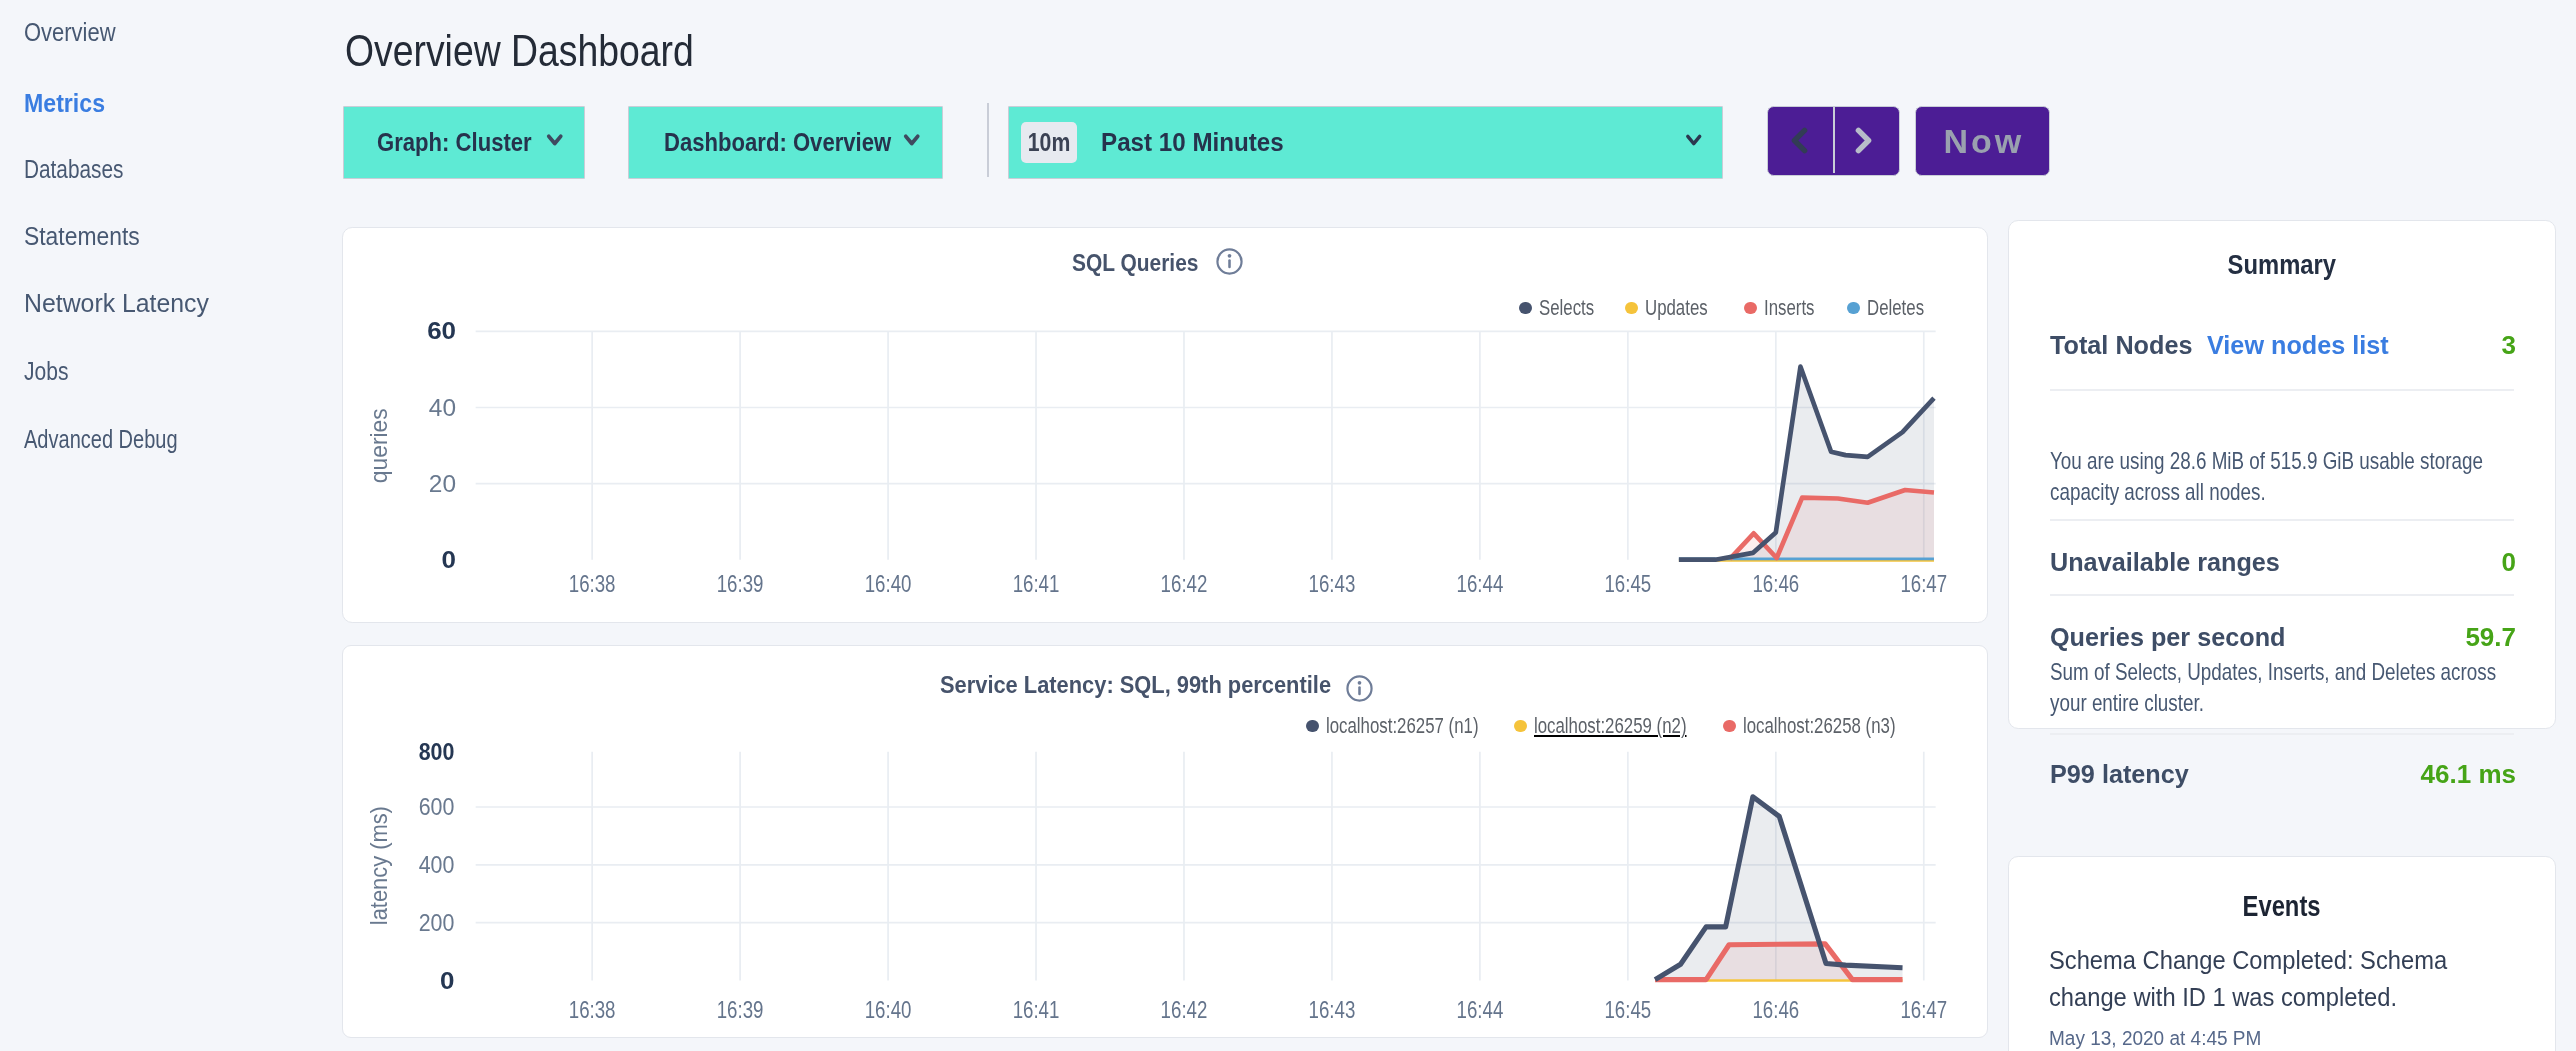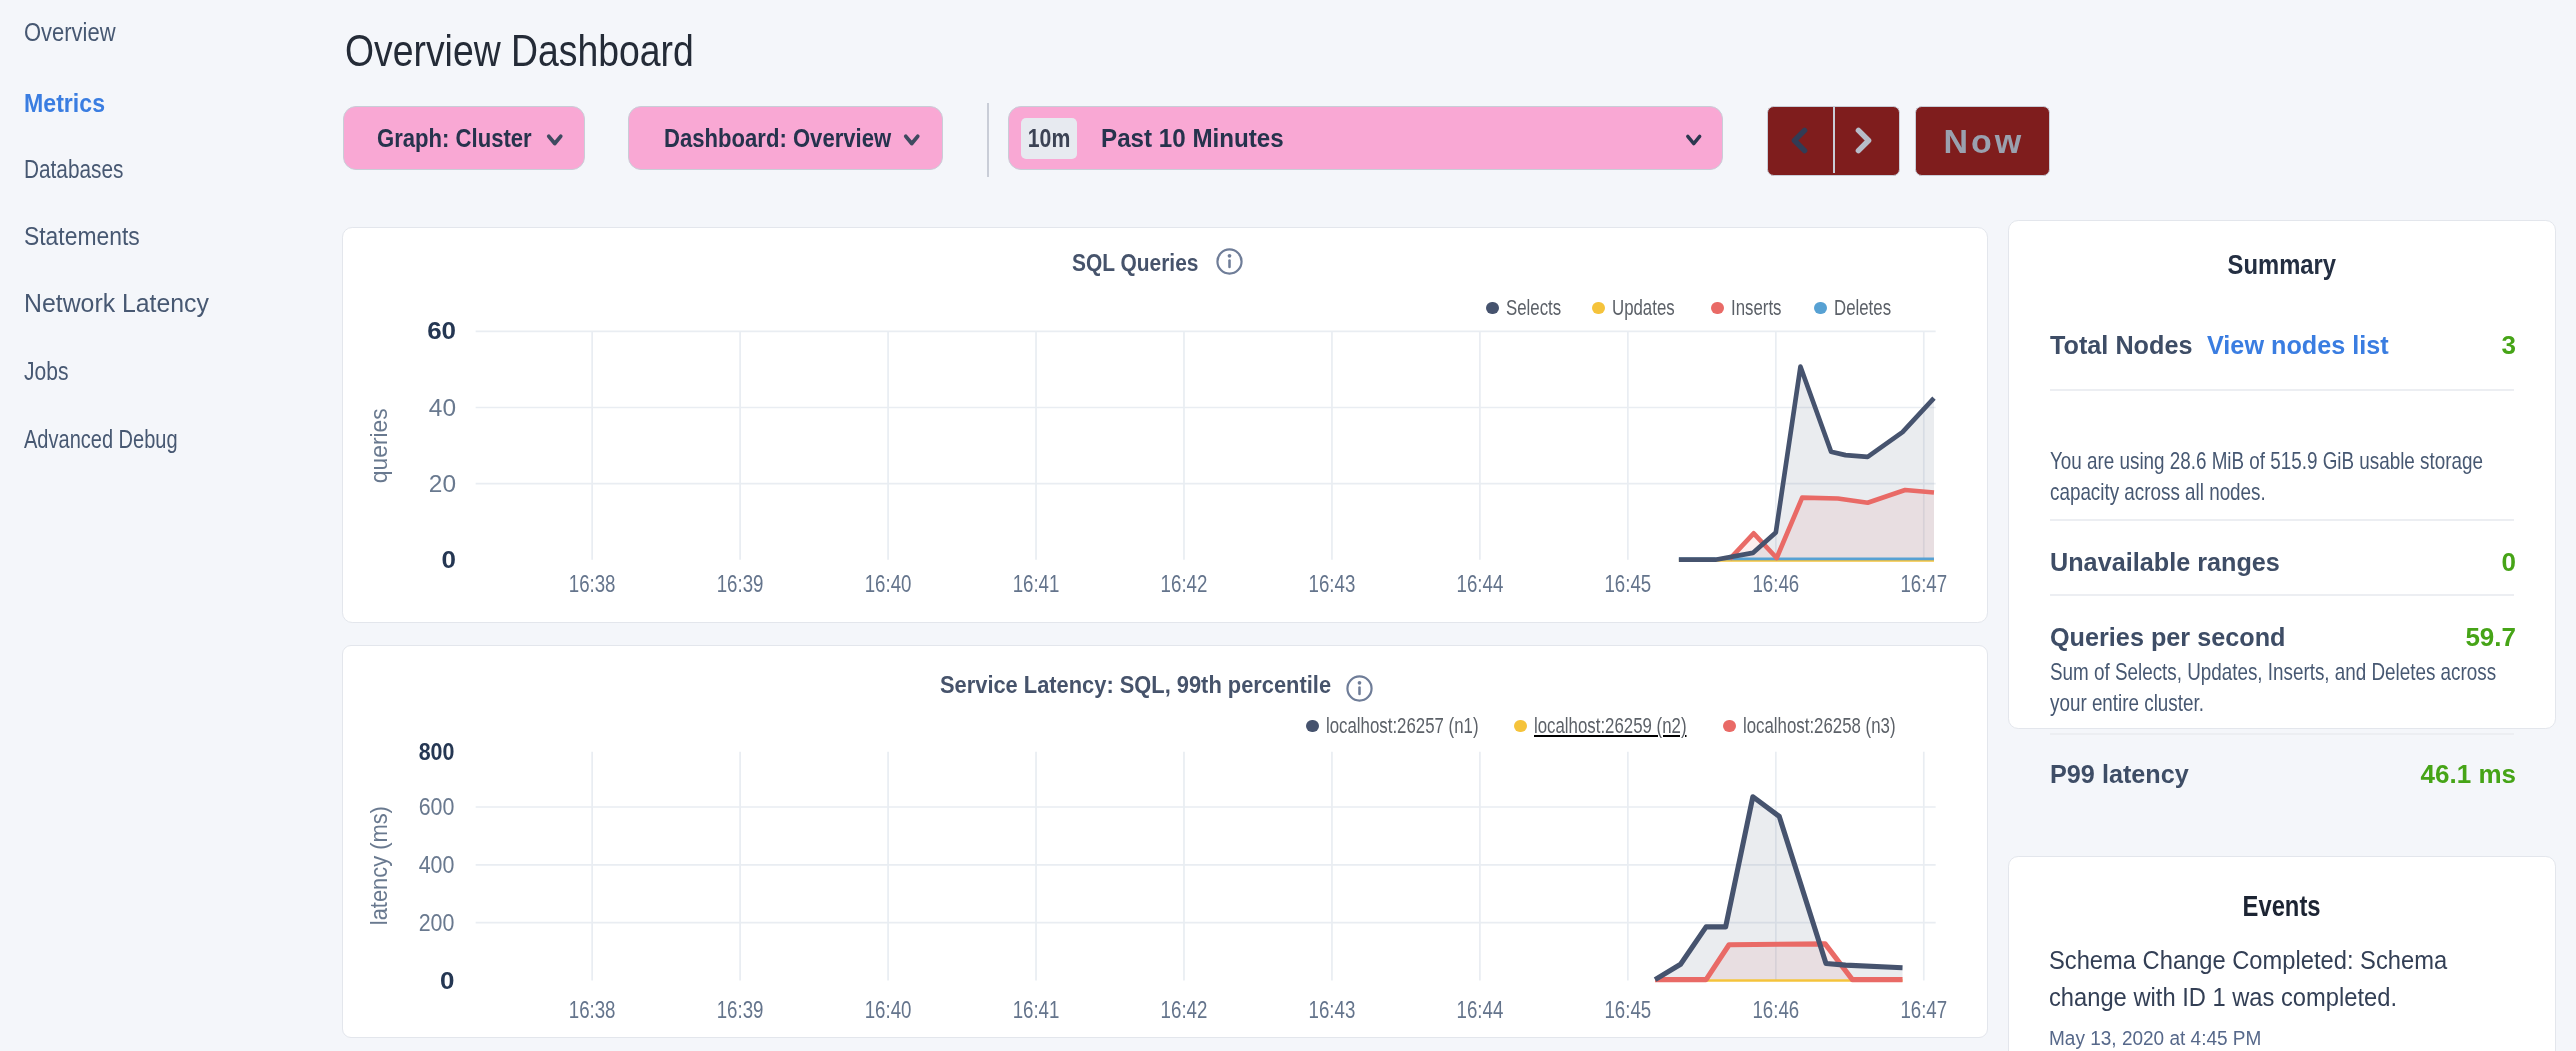--- a/index.html
+++ b/index.html
@@ -7,26 +7,26 @@
   body {
     font-family:"Liberation Sans", sans-serif;
     background:#f4f6fa;
     position:relative;
     overflow:hidden;
   }
   .abs { position:absolute; }
   .nav a { position:absolute; left:24px; font-size:26px; color:#475872; text-decoration:none; white-space:nowrap; display:inline-block; transform-origin:0 50%; }
   .nav a.active { color:#3a7de1; font-weight:bold; }
   .pagetitle { position:absolute; left:345px; top:25px; font-size:45px; color:#242b37; white-space:nowrap; display:inline-block; transform:scaleX(0.83); transform-origin:0 0; }
-  .selbox { position:absolute; top:106px; height:64px; background:#f9a8d4; border:1.7px solid #c9cdd7; border-radius:13px; display:flex; align-items:center; }
+  .selbox { position:absolute; top:106px; height:73px; background:#5eead4; border:1.7px solid #c9cdd7; border-radius:1px; display:flex; align-items:center; }
   .selbox .lbl { font-weight:bold; font-size:26px; color:#26334d; white-space:nowrap; display:inline-block; transform:scaleX(0.85); transform-origin:0 50%; }
   .chev { width:25.5px; height:25.5px; }
   .vdiv { position:absolute; left:987px; top:103px; width:1.7px; height:74px; background:#c9cdd7; }
   .badge { background:#e7eaf0; border-radius:5.1px; height:41px; width:56px; display:flex; align-items:center; justify-content:center; font-weight:bold; font-size:25px; color:#3b4254; }
-  .navbtn { position:absolute; top:106px; height:70px; background:#7f1d1d; border:1.7px solid #c9cdd7; border-radius:6.8px; }
+  .navbtn { position:absolute; top:106px; height:70px; background:#4c1d95; border:1.7px solid #c9cdd7; border-radius:6.8px; }
   .card { position:absolute; background:#fff; border:1.7px solid #e3e6ec; border-radius:10.2px; }
   .ctitle { position:absolute; font-weight:bold; font-size:23px; line-height:26px; color:#46536b; display:inline-block; transform-origin:0 50%; white-space:nowrap; }
   .iicon { position:absolute; width:35px; height:35px; }
   .legend { position:absolute; display:flex; align-items:center; }
   .legend .item { position:absolute; display:flex; align-items:center; }
   .legend .dot { width:12.8px; height:12.8px; border-radius:50%; margin-right:6.8px; }
   .legend .lt { font-size:22px; color:#5c6168; display:inline-block; transform:scaleX(0.765); transform-origin:0 50%; white-space:nowrap; }
   .srow-label { font-weight:bold; font-size:26px; color:#3e4d66; display:inline-block; transform:scaleX(0.97); transform-origin:0 50%; white-space:nowrap; }
   .srow-num { font-weight:bold; font-size:26px; color:#46a417; }
   .sdesc { font-size:24px; color:#475872; line-height:31px; display:inline-block; transform:scaleX(0.785); transform-origin:0 0; white-space:nowrap; }
@@ -75,21 +75,21 @@
       <path d="M22 4 L10 16 L22 28" fill="none" stroke="#323c55" stroke-width="6.5" stroke-linecap="round" stroke-linejoin="round"></path>
     </svg>
   <svg class="abs" style="left:82px; top:20.4px; width:27px; height:27px;" viewBox="0 0 32 32">
       <path d="M10 4 L22 16 L10 28" fill="none" stroke="#b7bdc9" stroke-width="6.5" stroke-linecap="round" stroke-linejoin="round"></path>
     </svg>
 </div>
 <div class="navbtn" style="left:1915px; width:135px; display:flex; align-items:center; justify-content:center;">
   <span style="font-weight:bold; font-size:34px; color:#9aa1af; letter-spacing:3px; display:inline-block; margin-right:-2.6px;">Now</span>
 </div>
 
-<div class="card" id="card1" style="left:342px; top:227px; width:1646px; height:396px;">
+<div class="card" id="card1" style="left:342px; top:227px; width:1646px; height:396px;padding-left:33px;">
   <span class="ctitle" style="left:729px; top:22px; transform:scaleX(0.91);">SQL Queries</span>
   <svg class="iicon" style="left:873px; top:19.6px; width:27px; height:27px;" viewBox="0 0 32 32">
       <circle cx="16" cy="16" r="14.3" fill="none" stroke="#6f7d98" stroke-width="2.6"></circle>
       <rect x="14.5" y="13.2" width="3" height="10.8" rx="1.5" fill="#6f7d98"></rect>
       <circle cx="16" cy="9.3" r="2.2" fill="#6f7d98"></circle>
     </svg>
   <div class="legend">
     <div class="item" style="left:1143px; top:67px;">
         <span class="dot" style="background:#46536e;"></span>
         <span class="lt">Selects</span>

